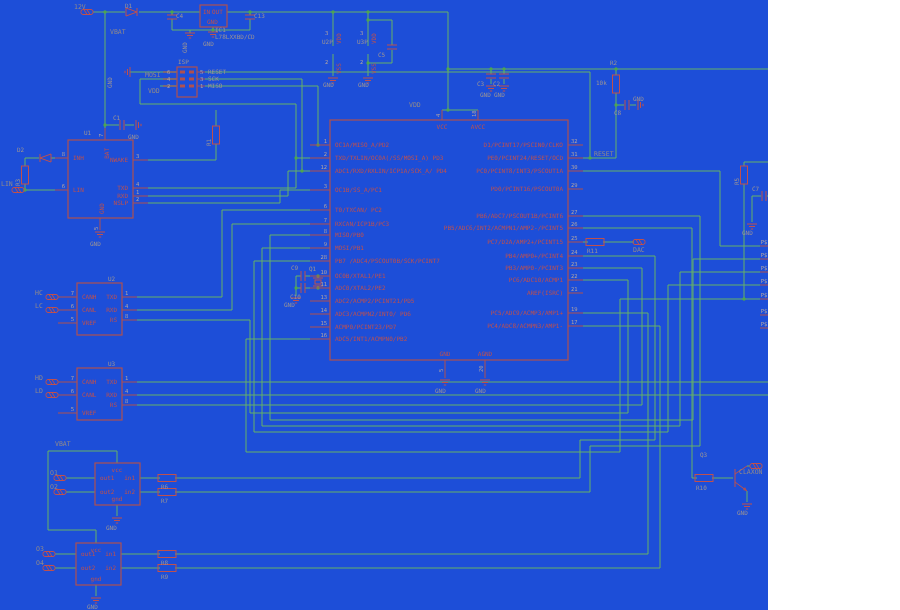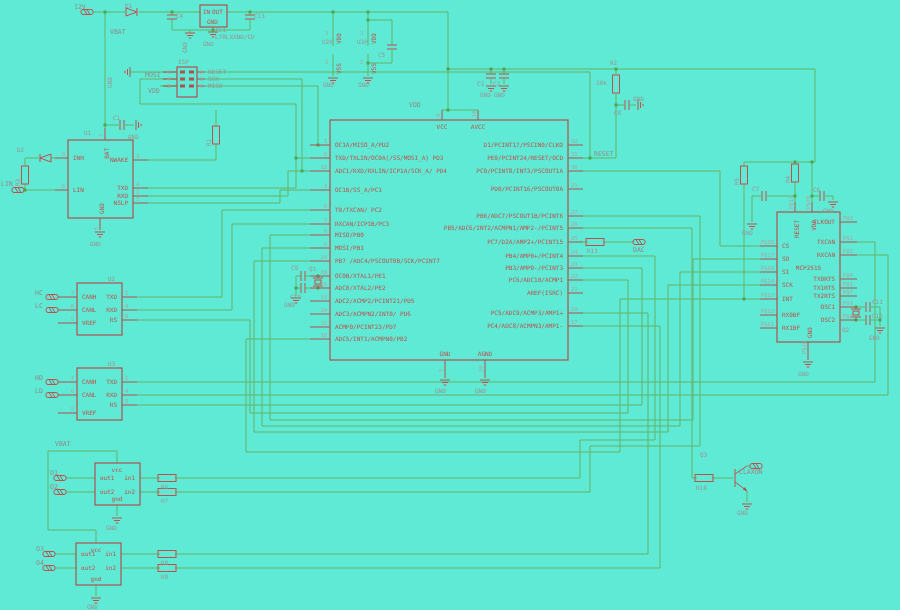--- a/index.html
+++ b/index.html
@@ -1,16 +1,16 @@
 <!DOCTYPE html>
 <html><head>
 <meta charset="utf-8">
 <style>
   html,body{margin:0;padding:0;background:#ffffff;}
-  #canvas{position:relative;width:900px;height:610px;background:#5eead4;overflow:hidden;}
+  #canvas{position:relative;width:768px;height:610px;background:#1d4ed8;overflow:hidden;}
   svg text{font-family:"DejaVu Sans Mono","Liberation Mono",monospace;font-size:6px;}
   text.rd{fill:#c0504d;}
   text.gy{fill:#9c9494;}
   text.nt{fill:#918a8a;font-size:6.5px;}
   text.pn{fill:#b0a2a2;font-size:5.5px;}
   .wire{stroke:#66b266;stroke-width:1;fill:none;}
   .sym{stroke:#c0504d;stroke-width:1;fill:none;}
   .symf{fill:#b05050;stroke:none;}
   .box{stroke:#b05050;stroke-width:1.2;fill:none;}
 </style>

